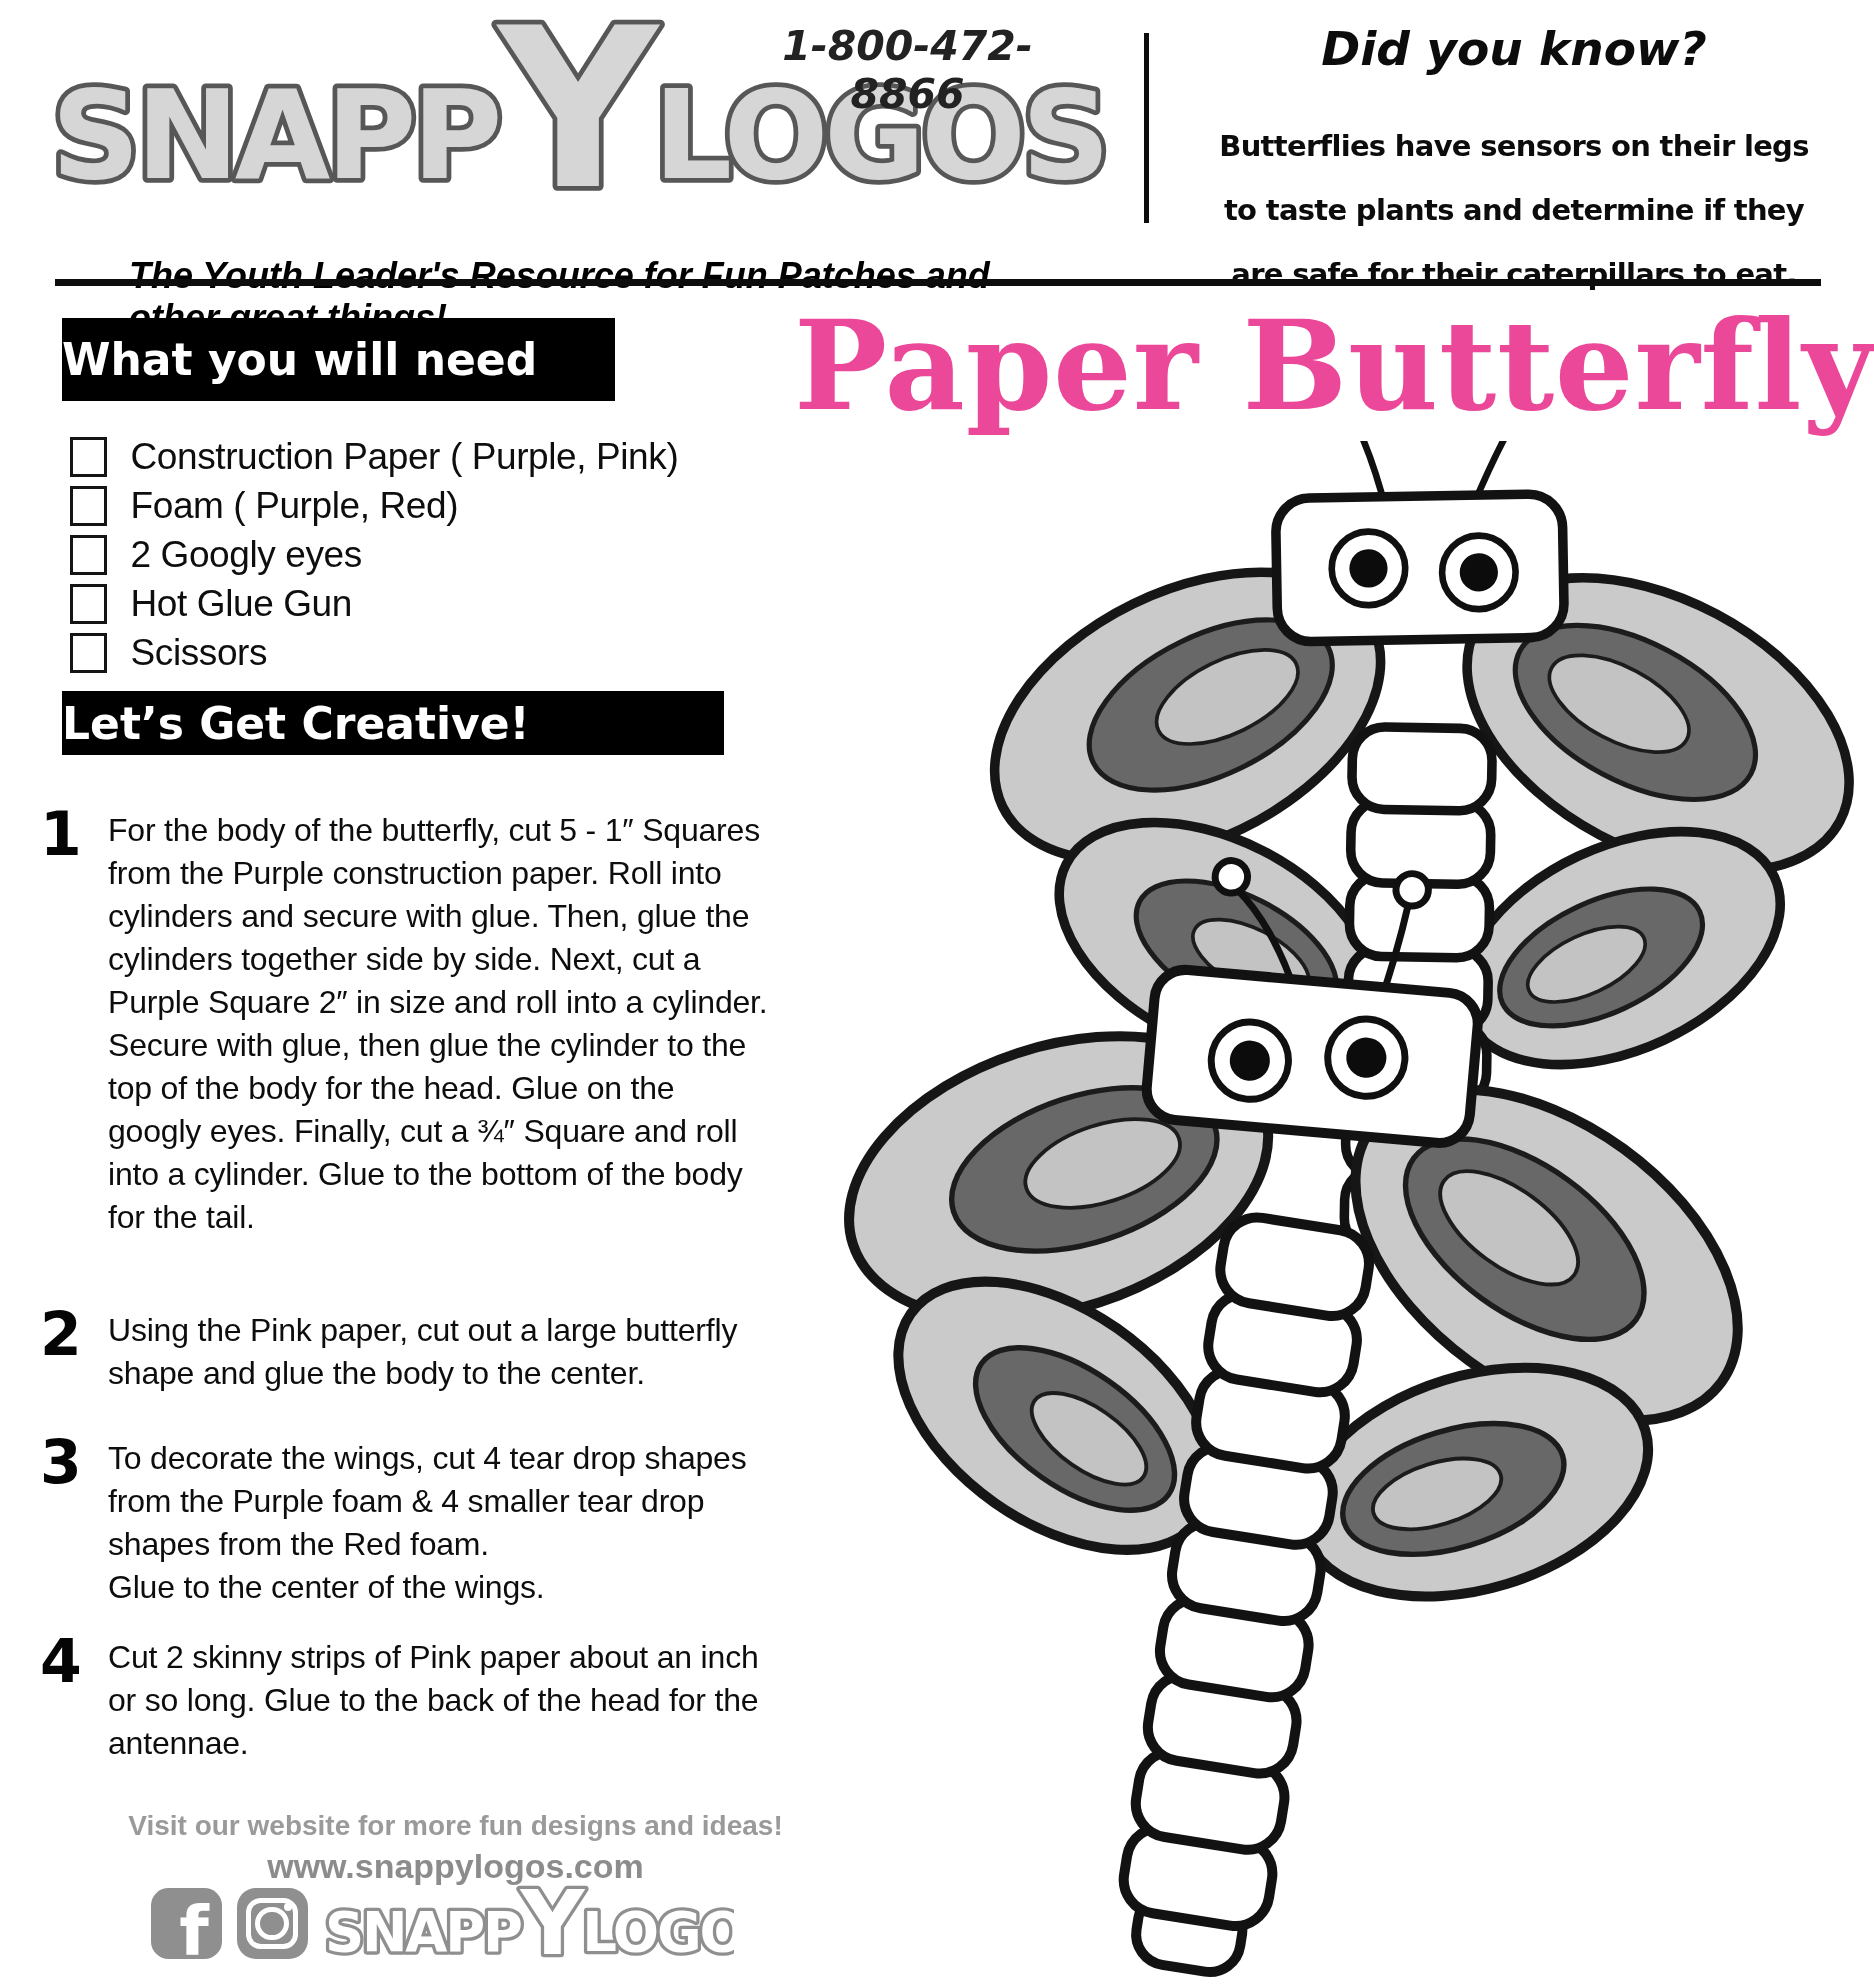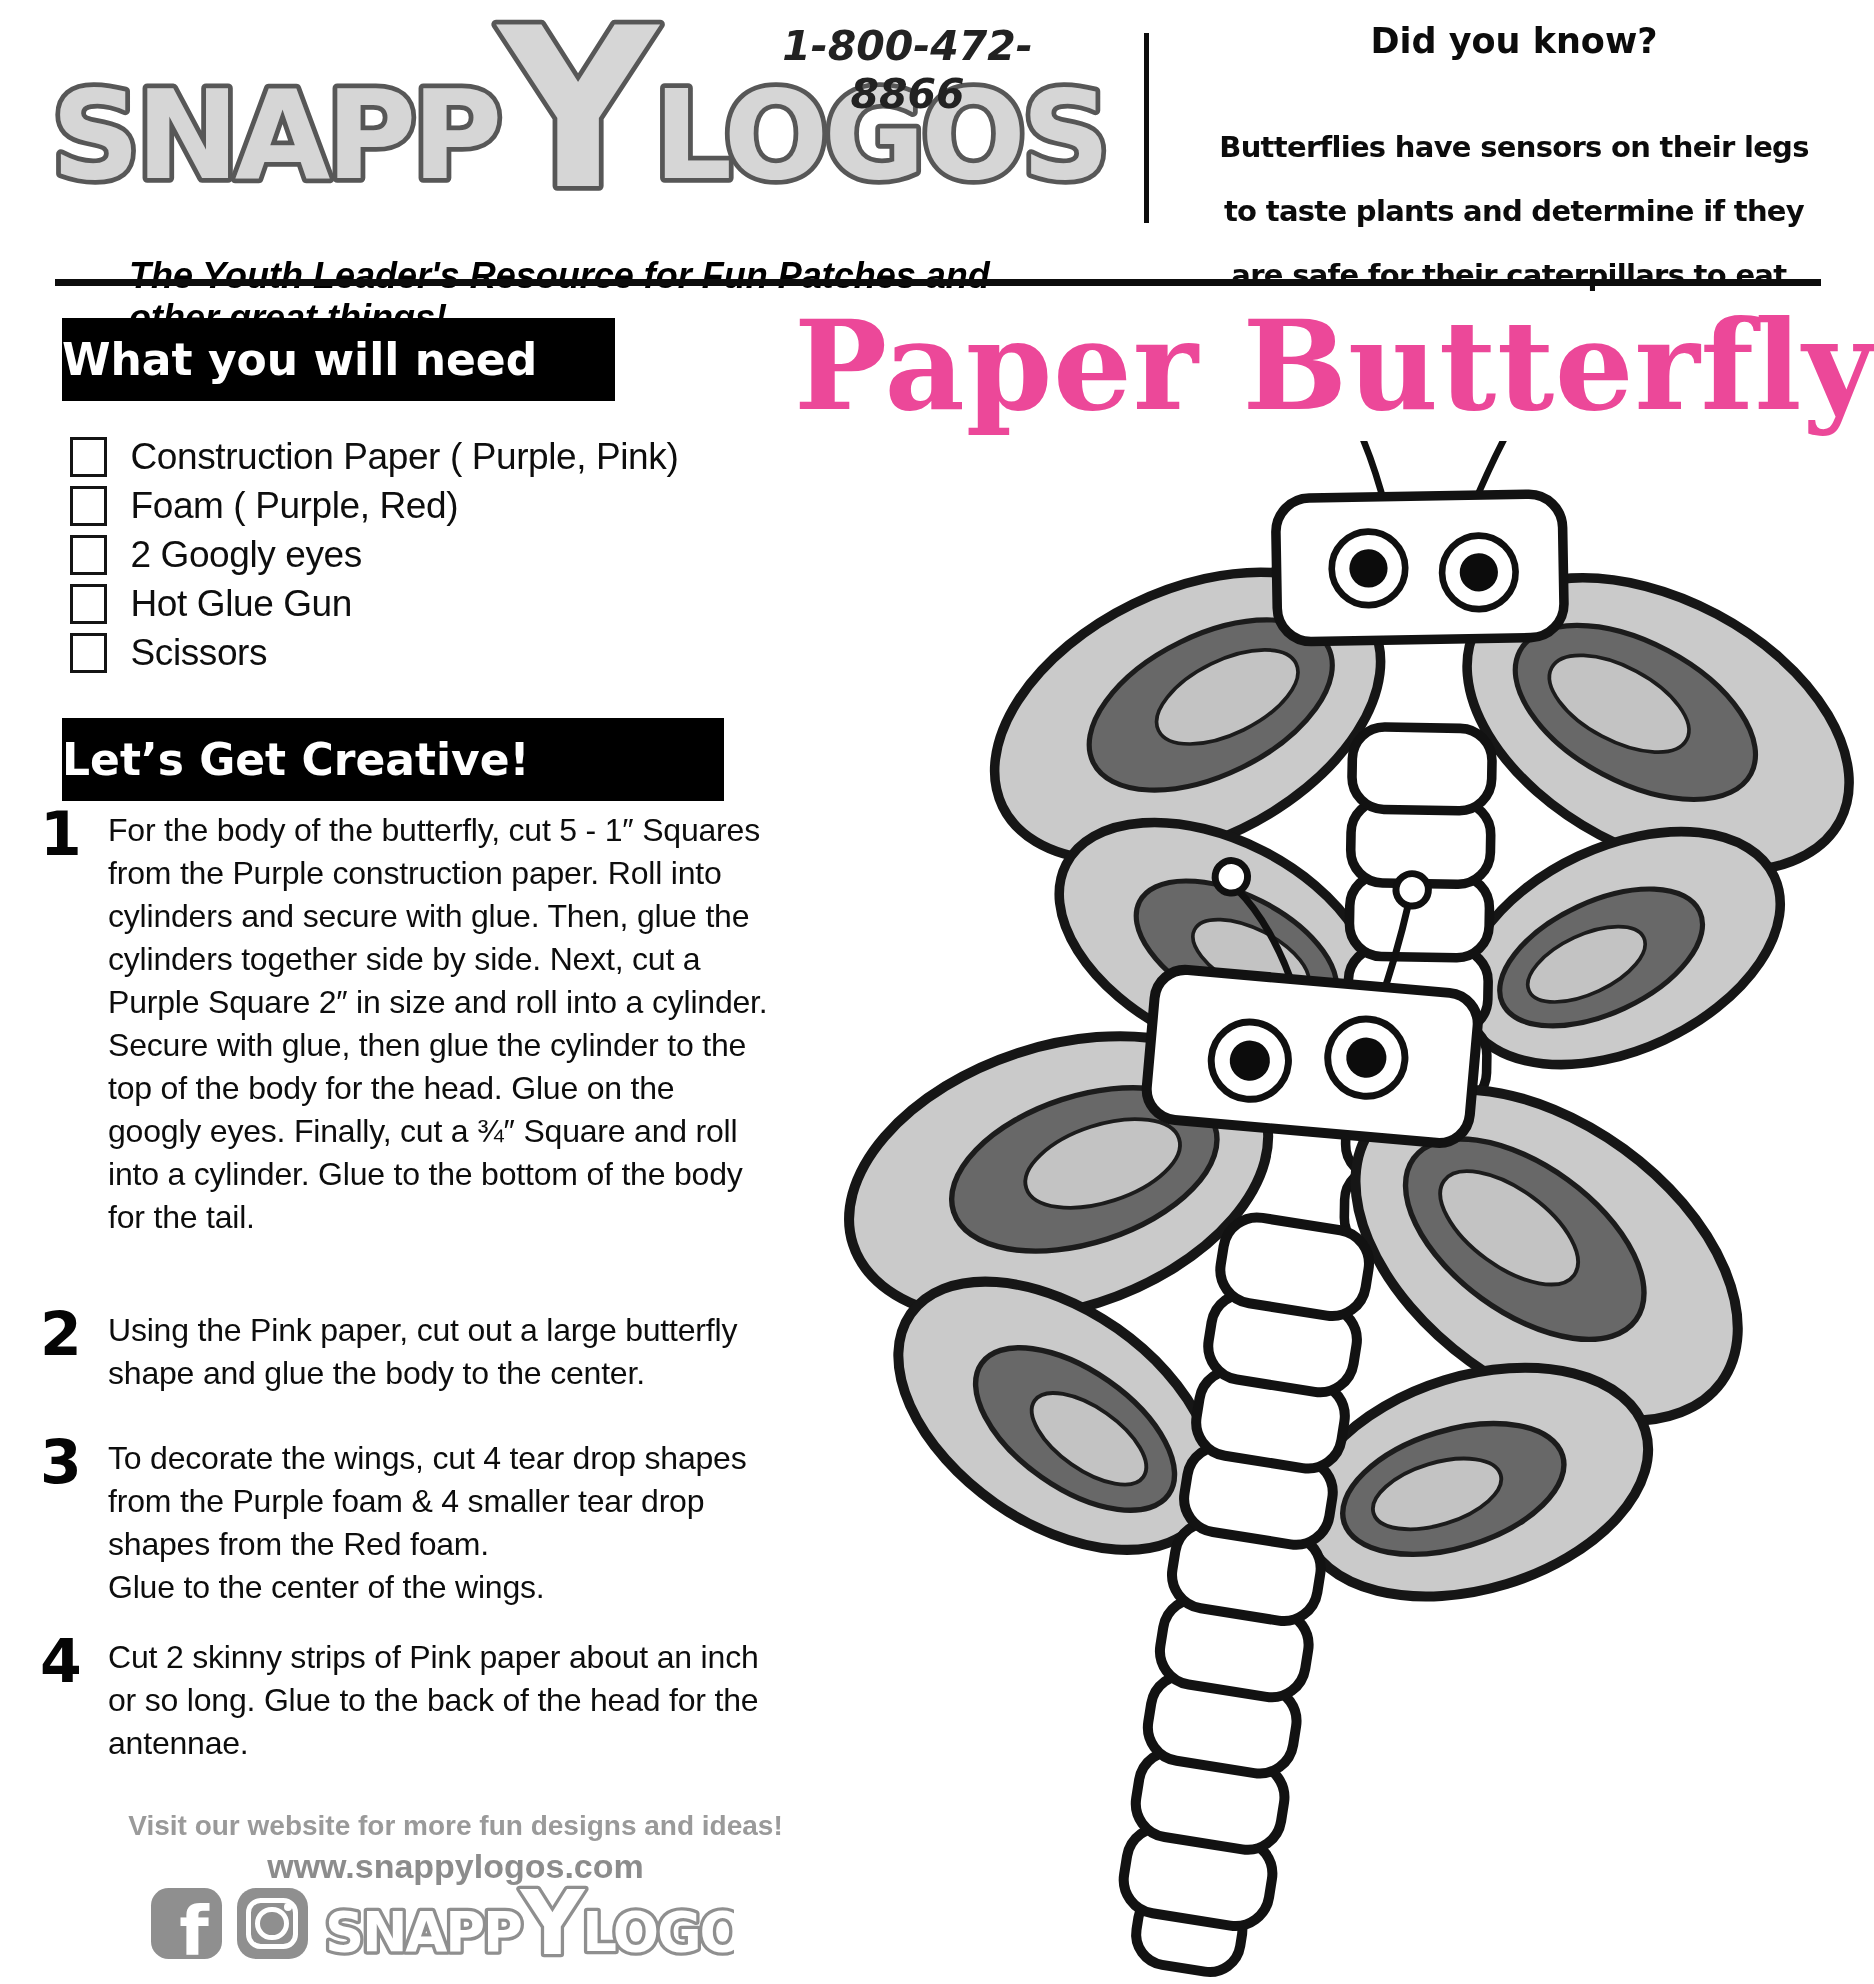--- a/index.html
+++ b/index.html
@@ -9,32 +9,32 @@
   
   .logo-svg{position:absolute;left:44px;top:7.4px;}
   .phone{position:absolute;left:731px;top:22px;width:353px;text-align:center;
          font-family:"DejaVu Sans",sans-serif;font-weight:bold;font-style:italic;
          font-size:41px;color:#222;}
   .tagline{position:absolute;left:129px;top:215px;width:948px;
            font-family:"Liberation Sans",sans-serif;font-weight:bold;font-style:italic;
            font-size:36px;color:#000000;margin-top:40px;}
   .vrule{position:absolute;left:1144px;top:33px;width:5.1px;height:190px;background:#0d0d0d;}
   .dyk{position:absolute;left:1176px;top:20.6px;width:676px;text-align:center;}
-  .dyk-title{font-family:"DejaVu Sans",sans-serif;font-weight:bold;font-size:35px;
-             color:#0c0c0c;margin:0 0 54px 0;}
+  .dyk-title{font-family:"DejaVu Sans",sans-serif;font-weight:bold;font-size:47px;
+             color:#0c0c0c;margin:0 0 38px 0;font-style:italic;}
   .dyk-fact{font-family:"DejaVu Sans",sans-serif;font-weight:bold;font-size:29px;
             line-height:64px;color:#0c0c0c;white-space:pre-line;letter-spacing:-0.7px;}
   .hrule{position:absolute;left:55px;top:279px;width:1766px;height:6.6px;background:#0d0d0d;}
 
   
   .bar{position:absolute;background:#000;color:#fff;
        font-family:"DejaVu Sans",sans-serif;font-weight:bold;font-size:44px;
        display:flex;align-items:center;}
   .bar1{left:62px;top:318px;width:553px;height:83px;}
-  .bar2{left:62px;top:718px;width:662px;height:83px;}
+  .bar2{left:62px;top:691px;width:662px;height:64px;}
 
   .checklist{position:absolute;left:70px;top:432px;width:757px;}
   .chk-item{display:flex;align-items:center;height:49px;}
   .chk-box{width:31px;height:34px;border:3.7px solid #141414;background:#fff;
            flex:0 0 auto;margin-right:23.5px;}
   .chk-label{font-size:37px;color:#0e0e0e;letter-spacing:-0.4px;}
 
   .step{position:absolute;left:40px;width:831px;display:flex;}
   .step-num{font-family:"DejaVu Sans",sans-serif;font-weight:bold;font-size:60px;
             width:68px;flex:0 0 auto;line-height:51px;color:#050505;}

